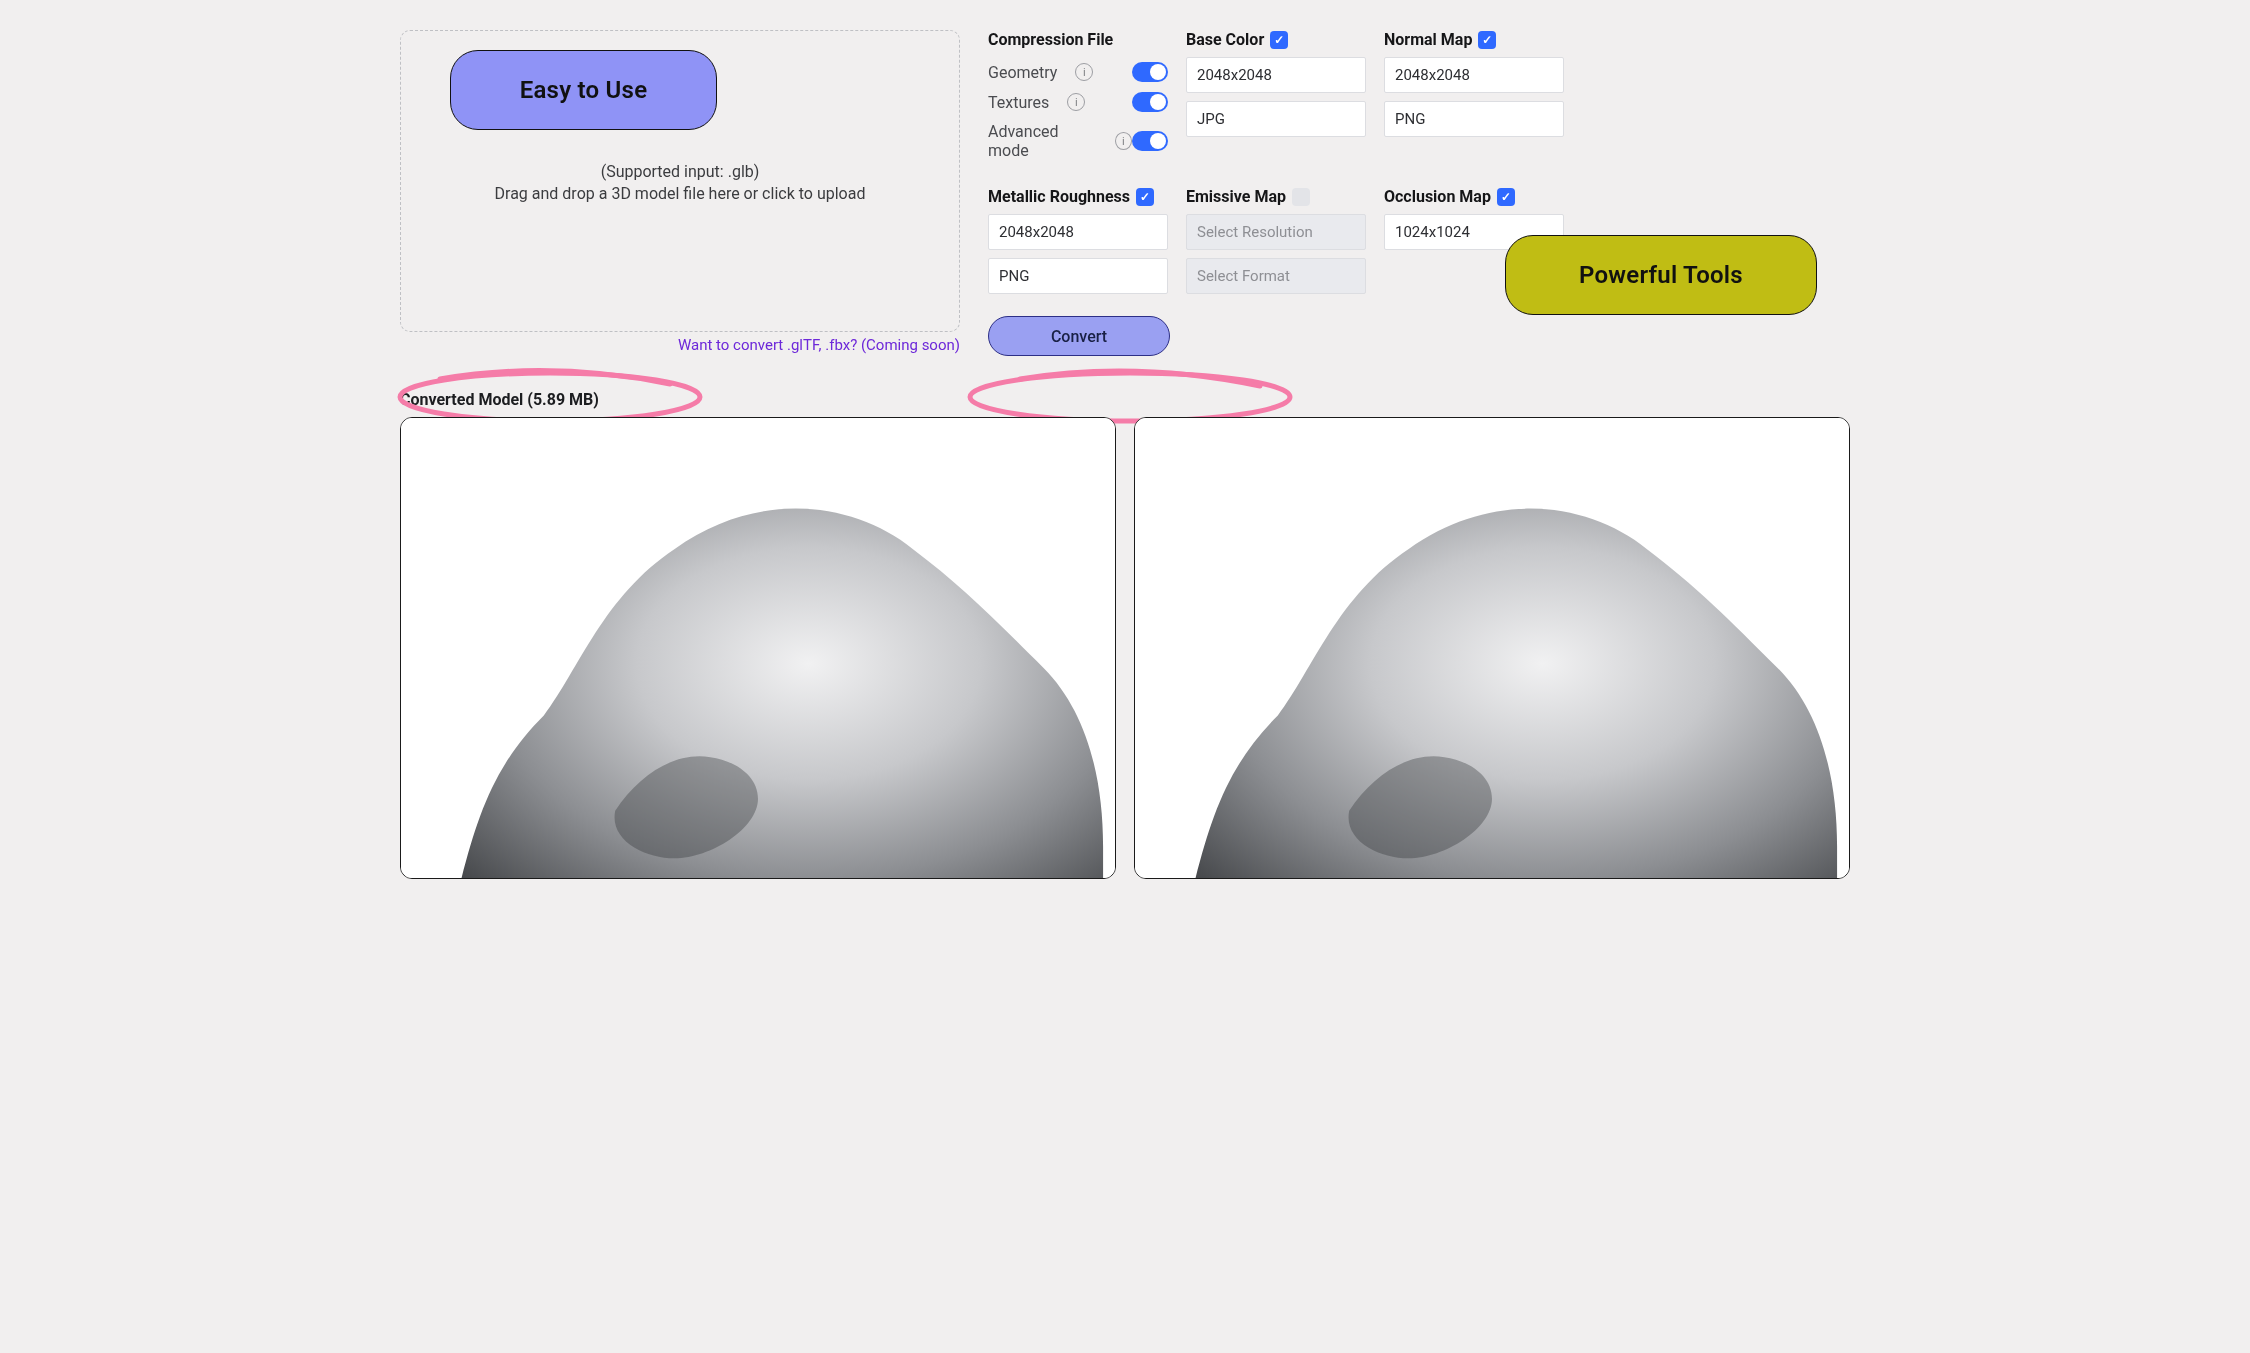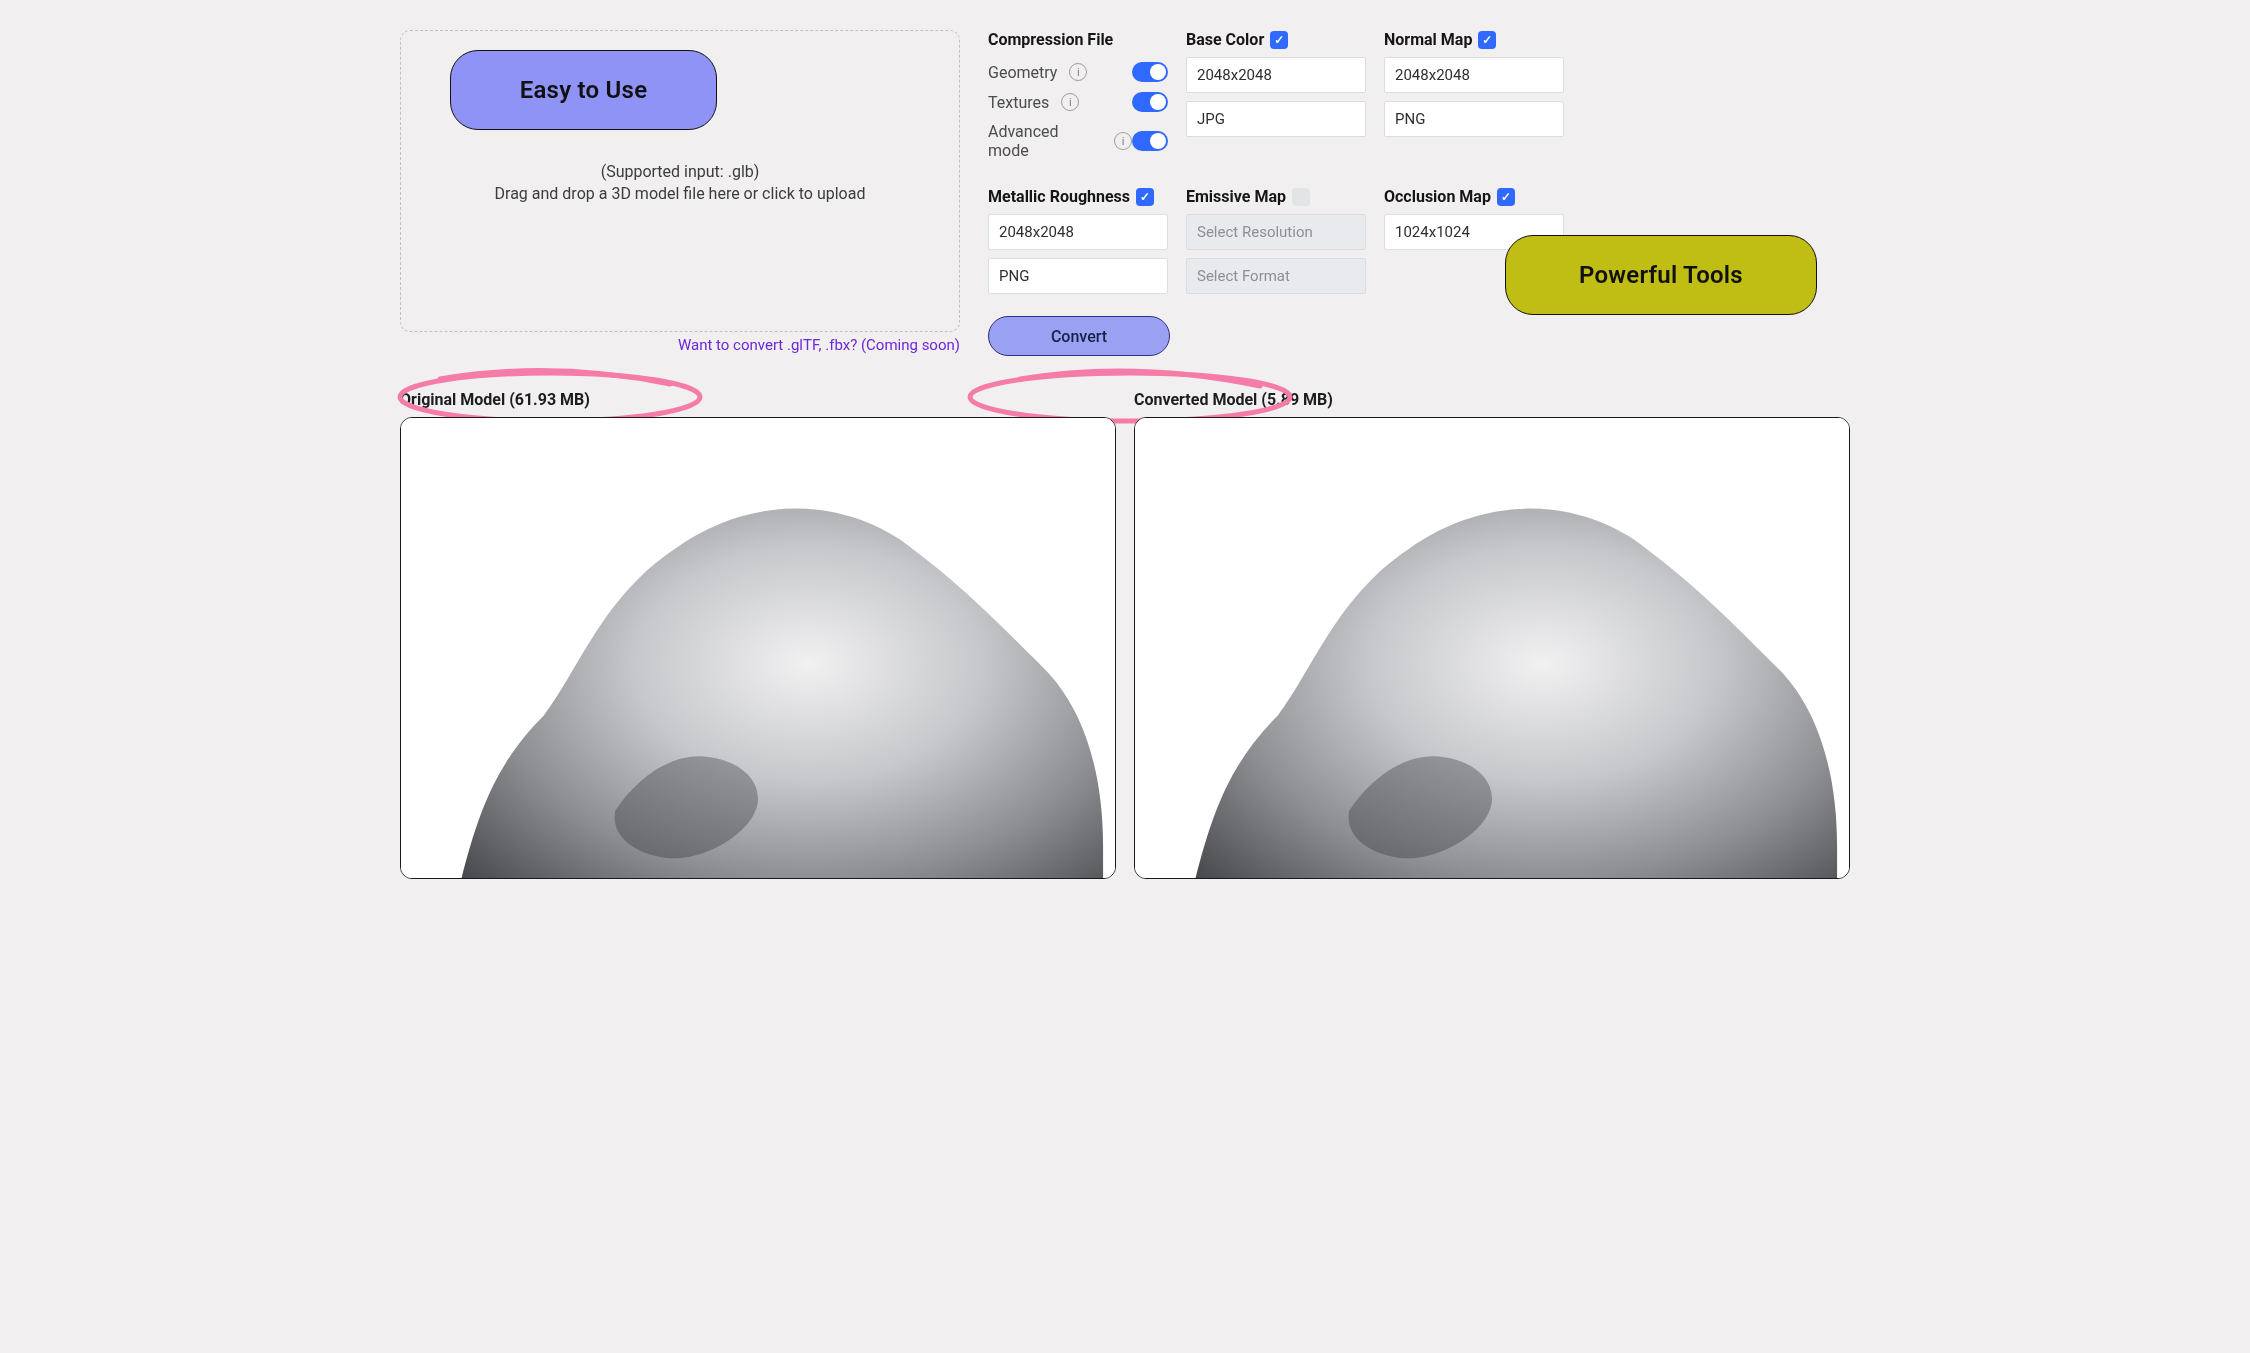--- a/index.html
+++ b/index.html
@@ -95,21 +95,21 @@
   .chk.off{background:#e3e4e8;}
   .chk.on::after{
     content:"✓"; color:#fff; font-size:12px; font-weight:700;
   }
 
   .toggle-row{
     display:flex; align-items:center; justify-content:space-between;
     font-size:16px; color:#4b4c50;
     padding:5px 0;
   }
-  .toggle-row .lbl{display:flex;align-items:center;gap:12px;}
+  .toggle-row .lbl{display:flex;align-items:center;gap:18px;}
   .info-icon{
     width:16px;height:16px;border-radius:50%;
     border:1.5px solid #9d9ea3; display:inline-flex;align-items:center;justify-content:center;
     font-size:11px;color:#7f8084; line-height:1;
   }
   .toggle{
     width:36px;height:20px;border-radius:999px;background:var(--blue);
     position:relative; flex:0 0 auto;
   }
   .toggle::after{
@@ -329,21 +329,20 @@
       </svg>
     </div>
     <div class="scribble" style="left:560px;top:-28px;">
       <svg width="340" height="70" viewBox="0 0 340 70">
         <ellipse cx="170" cy="35" rx="160" ry="24" fill="none" stroke="#f57ca8" stroke-width="5"></ellipse>
         <path d="M60 17 Q175 -2 300 24" fill="none" stroke="#f57ca8" stroke-width="5" stroke-linecap="round"></path>
       </svg>
     </div>
 
     <div class="model-labels">
-      <div>Original Model (61.93 MB)</div>
       <div>Converted Model (5.89 MB)</div>
     </div>
 
     <div class="model-panels">
       <div class="panel">
         <svg viewBox="0 0 600 460" preserveAspectRatio="none">
           <defs>
             <radialGradient id="g1" cx="55%" cy="35%" r="75%">
               <stop offset="0%" stop-color="#f1f1f2"></stop>
               <stop offset="35%" stop-color="#c7c8cb"></stop>

